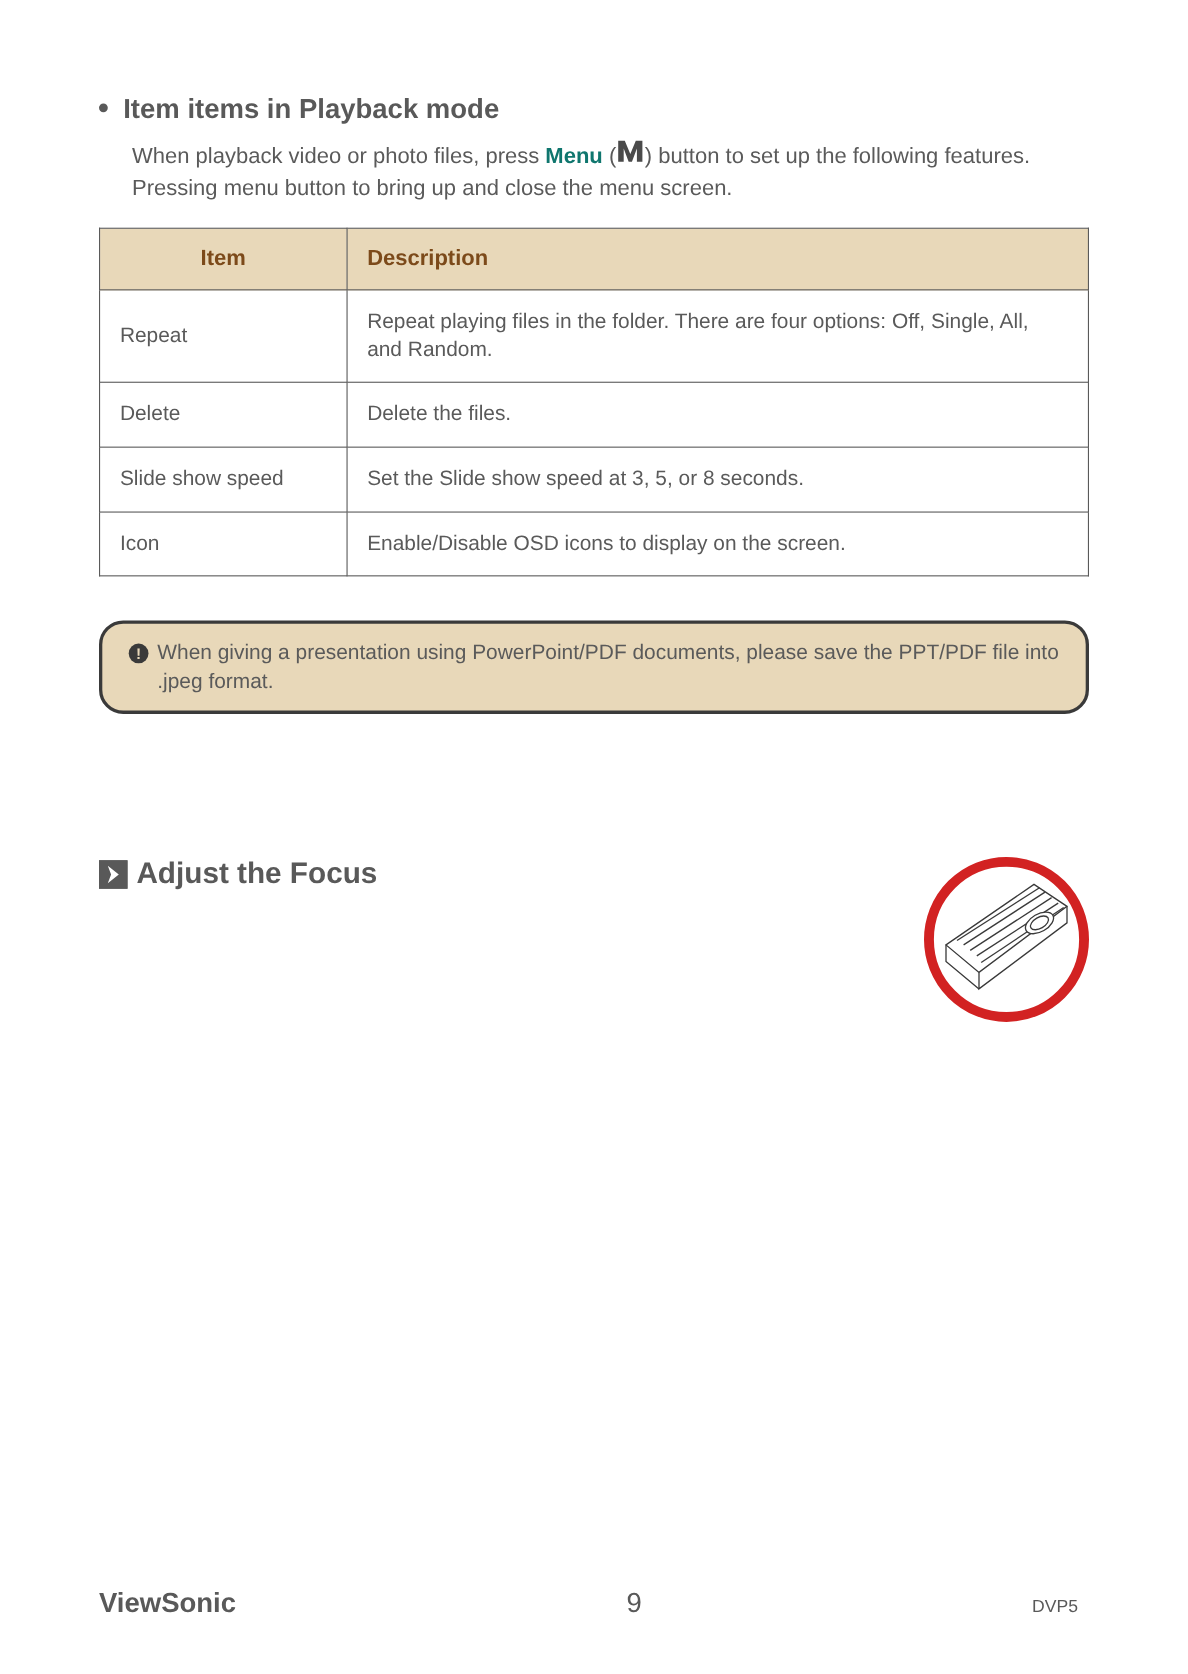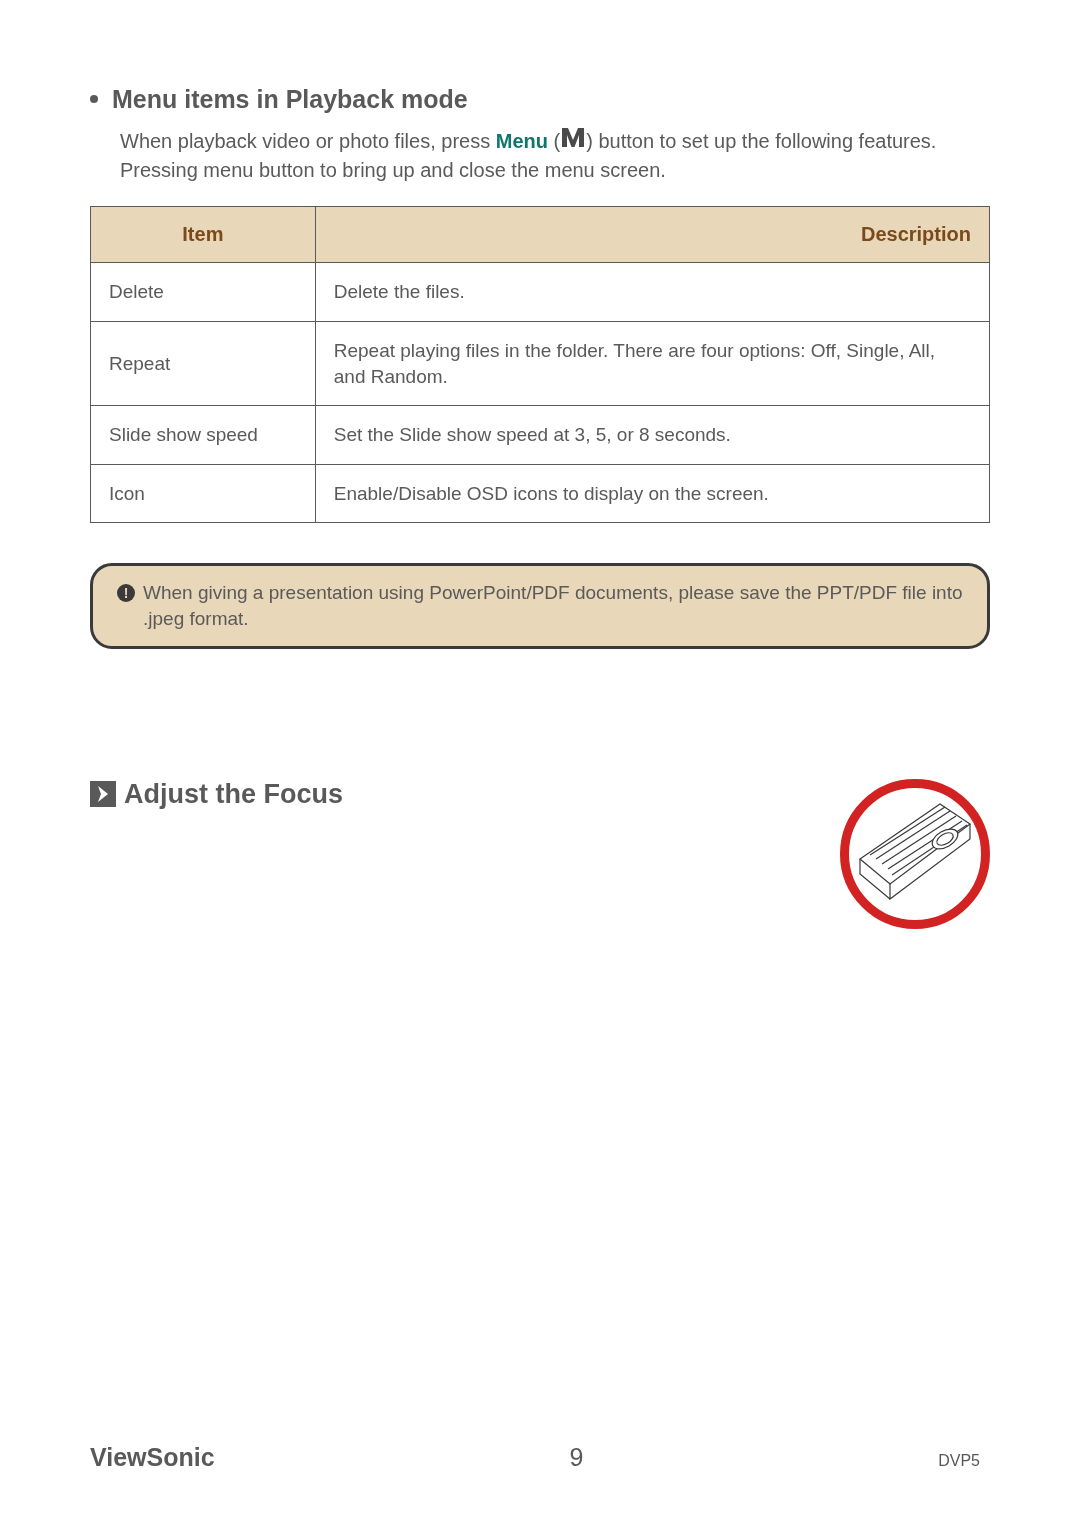--- a/index.html
+++ b/index.html
@@ -55,21 +55,20 @@
     border: 1px solid #5a5a5a;
     text-align: left;
     padding: 16px 18px;
     vertical-align: middle;
   }
   table.menu th {
     background: #e8d8b9;
     color: #7c4a1a;
     font-weight: bold;
     font-size: 20px;
-    text-align: right;
   }
   table.menu th:first-child { width: 25%; text-align: center; }
   table.menu td { line-height: 1.35; }
 
   .note-box {
     border: 3px solid #3a3a3a;
     border-radius: 22px;
     background: #e8d8b9;
     padding: 14px 24px;
     font-size: 19px;
@@ -156,47 +155,47 @@
   .brand { font-weight: bold; }
   .brand .s { font-weight: bold; }
   .pagenum { font-size: 25px; }
   .model { font-size: 16px; }
 </style>
 </head>
 <body>
 
 <div>
   <h2 class="section-heading">
-    <span class="bullet-dot"></span><span>Menu items in Playback mode</span>
+    <span class="bullet-dot"></span><span>Item items in Playback mode</span>
   </h2>
 
   <p class="intro-text">
     <span>When playback video or photo files, press </span><b>Menu</b>
     (<span class="m-icon">
       <svg width="26" height="22" viewBox="0 0 26 22">
         <path d="M2 21 L2 2 L8 2 L13 14 L18 2 L24 2 L24 21 L19 21 L19 9 L14.5 21 L11.5 21 L7 9 L7 21 Z" fill="#4a4a4a"></path>
       </svg>
     </span>)<span> button to set up the following features. Pressing menu button to bring up and close the menu screen.</span>
   </p>
 
   <table class="menu">
     <thead>
       <tr>
         <th>Item</th>
         <th>Description</th>
       </tr>
     </thead>
     <tbody>
       <tr>
+        <td>Repeat</td>
+        <td>Repeat playing files in the folder. There are four options: Off, Single, All, and Random.</td>
+      </tr>
+      <tr>
         <td>Delete</td>
         <td>Delete the files.</td>
-      </tr>
-      <tr>
-        <td>Repeat</td>
-        <td>Repeat playing files in the folder. There are four options: Off, Single, All, and Random.</td>
       </tr>
       <tr>
         <td>Slide show speed</td>
         <td>Set the Slide show speed at 3, 5, or 8 seconds.</td>
       </tr>
       <tr>
         <td>Icon</td>
         <td>Enable/Disable OSD icons to display on the screen.</td>
       </tr>
     </tbody>

